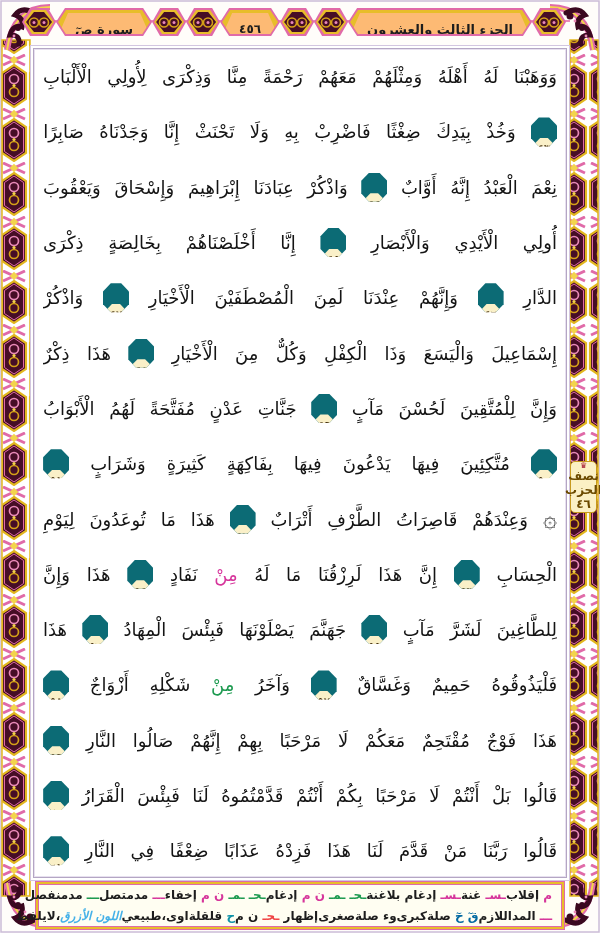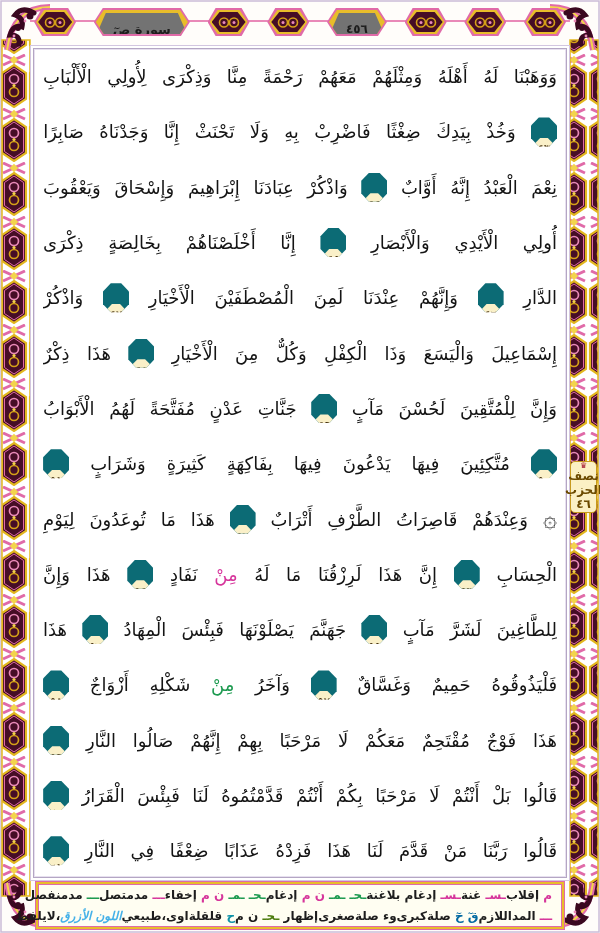--- a/index.html
+++ b/index.html
@@ -7,21 +7,21 @@
         font-family:"DejaVu Sans", sans-serif;overflow:hidden;}
   .frame-svg{position:absolute;inset:0;z-index:1;}
 
   
   .band{position:absolute;top:4px;left:34px;right:34px;height:36px;z-index:3;
         display:flex;flex-direction:row;align-items:center;justify-content:space-between;direction:rtl;}
   .cartouche{background:#e06aa8;clip-path:polygon(9px 0,calc(100% - 9px) 0,100% 50%,calc(100% - 9px) 100%,9px 100%,0 50%);
         padding:2px;height:28px;box-sizing:border-box;display:flex;}
   .cartouche .gold{background:#e8bd2a;clip-path:polygon(8px 0,calc(100% - 8px) 0,100% 50%,calc(100% - 8px) 100%,8px 100%,0 50%);
         padding:3px;display:flex;flex:1;}
-  .cartouche .inner{background:#737373;clip-path:polygon(7px 0,calc(100% - 7px) 0,100% 50%,calc(100% - 7px) 100%,7px 100%,0 50%);
+  .cartouche .inner{background:#fdba74;clip-path:polygon(7px 0,calc(100% - 7px) 0,100% 50%,calc(100% - 7px) 100%,7px 100%,0 50%);
         flex:1;display:flex;align-items:center;justify-content:center;
         font-size:13px;font-weight:bold;color:#1d1d1d;padding:16px 14px;white-space:nowrap;}
   .cartouche.num .inner{font-size:12px;letter-spacing:2px;}
   .medallion{width:42px;height:28px;background:#e06aa8;clip-path:polygon(8px 0,calc(100% - 8px) 0,100% 50%,calc(100% - 8px) 100%,8px 100%,0 50%);
         padding:2px;box-sizing:border-box;display:flex;}
   .medallion .m-gold{background:#e8bd2a;clip-path:inherit;padding:2px;flex:1;display:flex;}
   .medallion .m-core{background:#460d26;clip-path:inherit;flex:1;display:flex;align-items:center;justify-content:center;}
 
   
   .text-frame{position:absolute;left:33px;right:33px;top:48px;height:830px;z-index:2;
@@ -100,20 +100,25 @@
           <div class="m-core">
             <svg width="26" height="15" viewBox="0 0 26 15">
               <circle cx="8" cy="7.5" r="4.5" fill="none" stroke="#d4a017" stroke-width="1.6"></circle>
               <circle cx="18" cy="7.5" r="4.5" fill="none" stroke="#d4a017" stroke-width="1.6"></circle>
               <circle cx="8" cy="7.5" r="1.5" fill="#e989b8"></circle>
               <circle cx="18" cy="7.5" r="1.5" fill="#e989b8"></circle>
             </svg>
           </div>
         </div>
       </div>
+    <div class="cartouche juz">
+        <div class="gold">
+          <div class="inner">الجزء الثالث والعشرون</div>
+        </div>
+      </div>
     <div class="medallion">
         <div class="m-gold">
           <div class="m-core">
             <svg width="26" height="15" viewBox="0 0 26 15">
               <circle cx="8" cy="7.5" r="4.5" fill="none" stroke="#d4a017" stroke-width="1.6"></circle>
               <circle cx="18" cy="7.5" r="4.5" fill="none" stroke="#d4a017" stroke-width="1.6"></circle>
               <circle cx="8" cy="7.5" r="1.5" fill="#e989b8"></circle>
               <circle cx="18" cy="7.5" r="1.5" fill="#e989b8"></circle>
             </svg>
           </div>
@@ -417,20 +422,20 @@
         <span class="legend-item"><b style="color: rgb(214, 53, 155);">ـسـ</b><b> إدغام بلاغنة</b></span>
         <span class="legend-item"><b style="color: rgb(29, 154, 80);">ـحـ ـمـ</b><b style="color: rgb(214, 53, 155);"> ن م</b><b> إدغام</b></span>
         <span class="legend-item"><b style="color: rgb(29, 154, 80);">ـحـ ـمـ</b><b style="color: rgb(214, 53, 155);"> ن م</b><b> إخفاء</b></span>
         <span class="legend-item"><b style="color: rgb(214, 53, 155);">ـــ</b><b> مدمتصل</b></span>
         <span class="legend-item"><b style="color: rgb(29, 154, 80);">ـــ</b><b> مدمنفصل</b></span>
       </div>
     <div class="legend-row" id="legend-row2">
         <span class="legend-item"><b style="color: rgb(214, 53, 155);">ـــ</b><b> المداللازم</b></span>
         <span class="legend-item"><b style="color: #0369a1;">قٓ حٓ</b><b> صلةكبرى</b></span>
         <span class="legend-item"><b>وء</b><b> صلةصغرى</b></span>
-        <span class="legend-item"><b>إظهار </b><b style="color: #4d7c0f;">ـحـ</b><b> ن م</b></span>
+        <span class="legend-item"><b>إظهار </b><b style="color: #ef4444;">ـحـ</b><b> ن م</b></span>
         <span class="legend-item"><b style="color: rgb(15, 147, 168);">ح</b><b> قلقلة</b></span>
         <span class="legend-item"><b>اوى</b><b>،طبيعي</b></span>
         <span class="legend-item"><b style="color: rgb(69, 177, 232); font-style: italic;">اللون الأزرق</b><b>،لايلفظ</b></span>
       </div>
   </footer>
 
 </div>
 
 </body></html>

